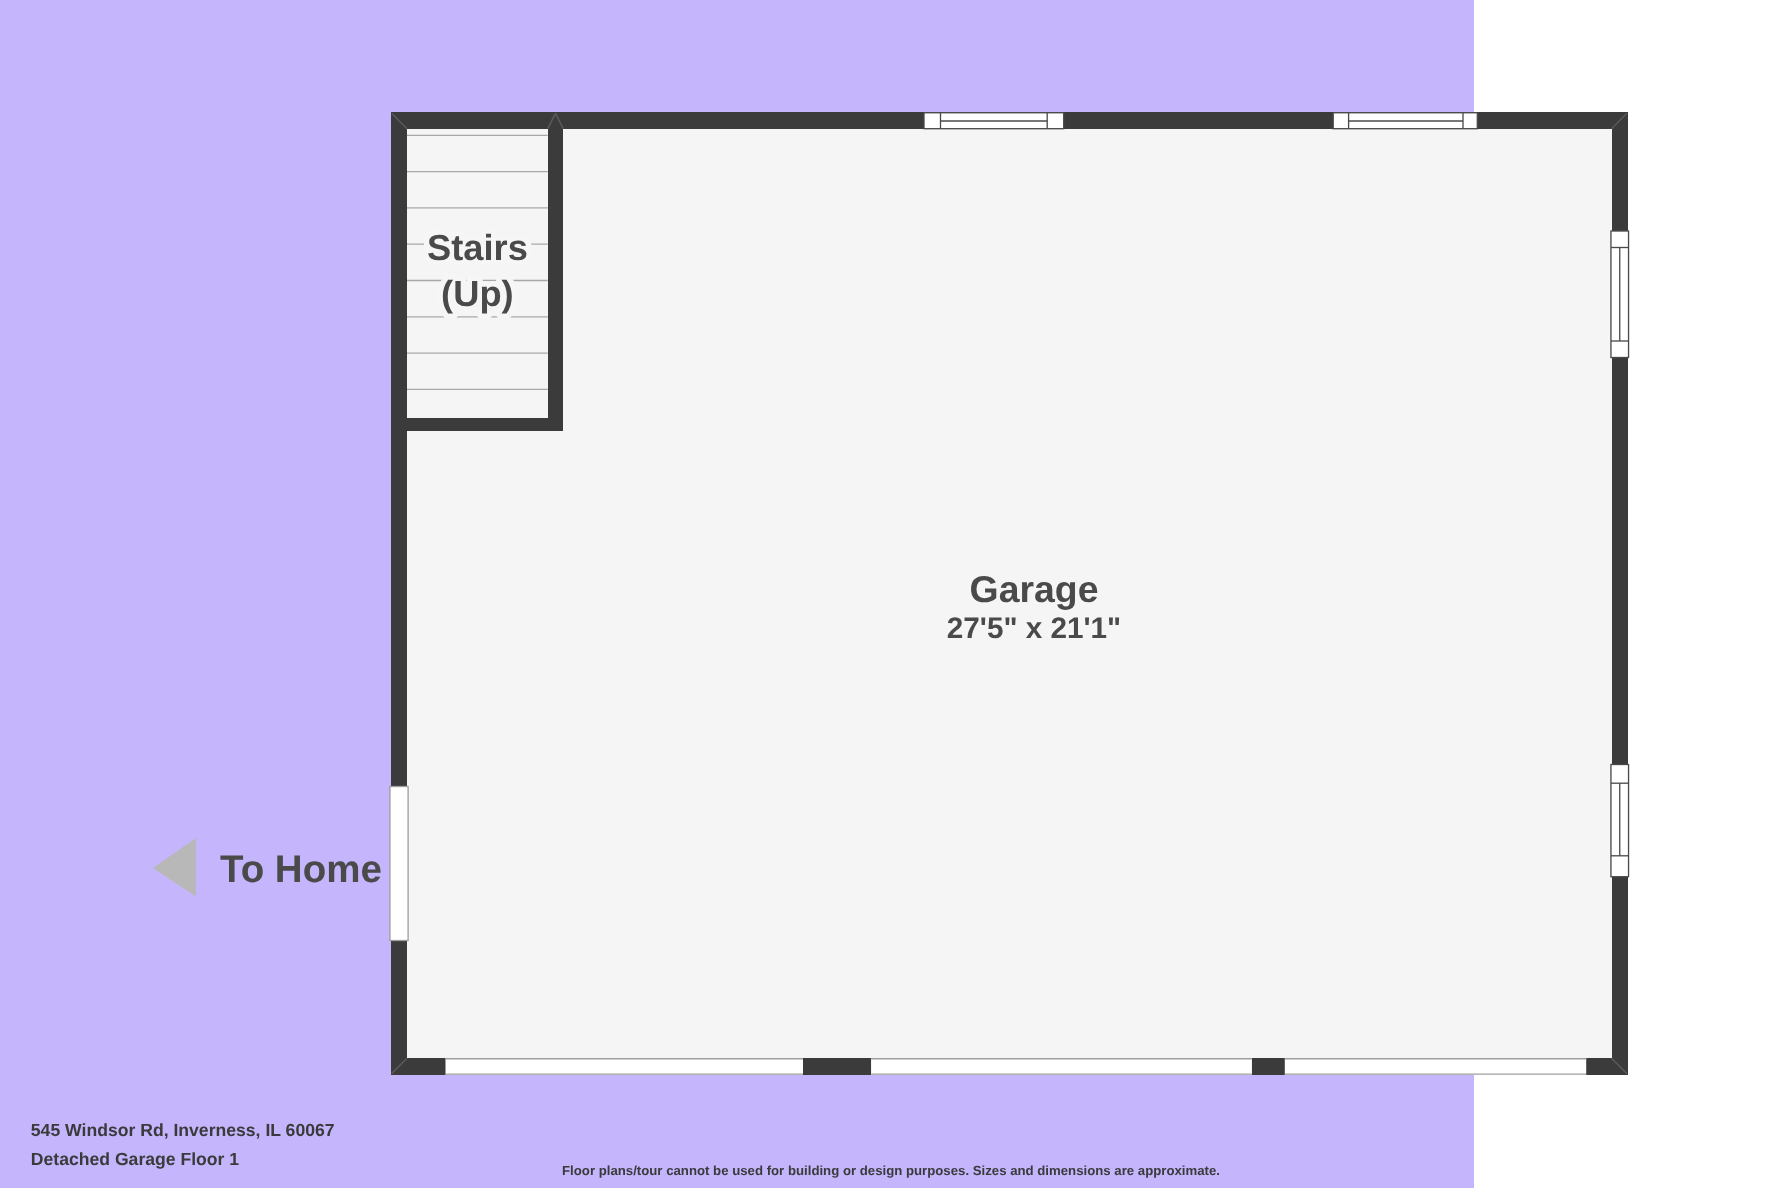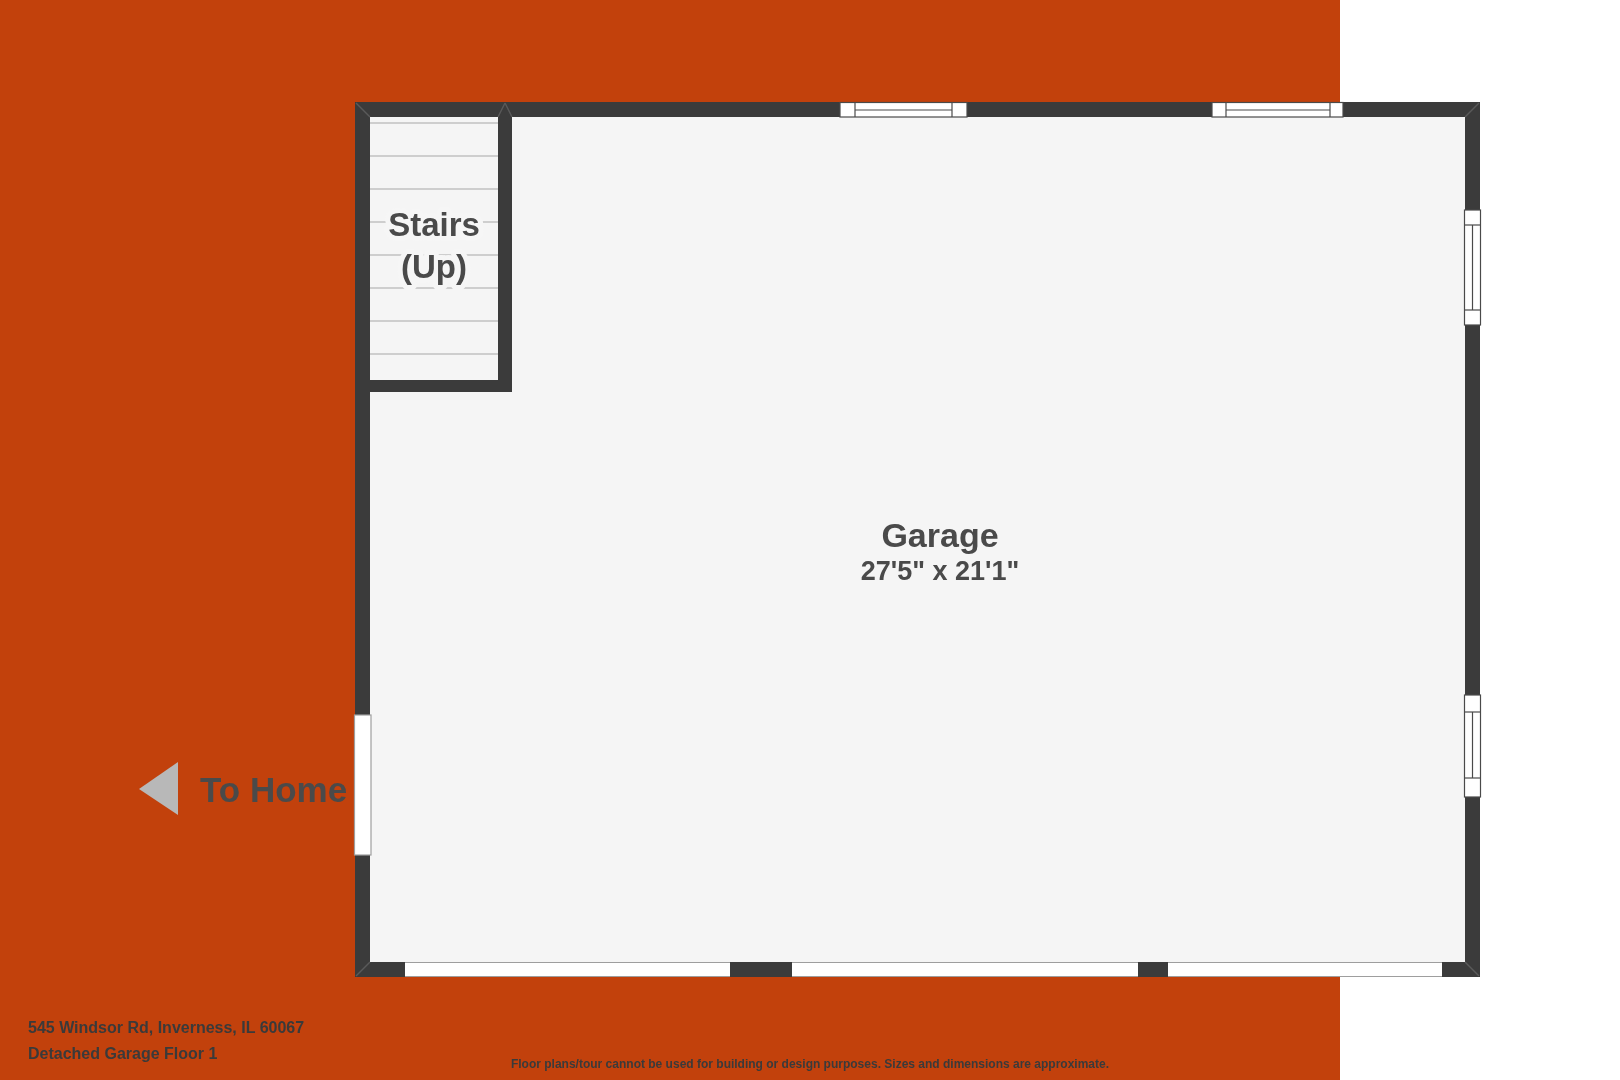--- a/index.html
+++ b/index.html
@@ -8,21 +8,21 @@
     background: #ffffff;
     width: 1620px;
     height: 1080px;
     overflow: hidden;
     font-family: "Liberation Sans", sans-serif;
   }
   .page {
     position: relative;
     width: 1340px;
     height: 1080px;
-    background: #c2410c;
+    background: #c4b5fd;
   }
   svg { display: block; }
   text {
     font-family: "Liberation Sans", "DejaVu Sans", sans-serif;
     font-weight: bold;
   }
   .room-label      { font-size: 34px; }
   .room-dims       { font-size: 27px; }
   .stairs-label    { font-size: 33px; paint-order: stroke; stroke: #f6f6f6; stroke-width: 10px; stroke-linejoin: round; }
   .tohome-label    { font-size: 35px; }

